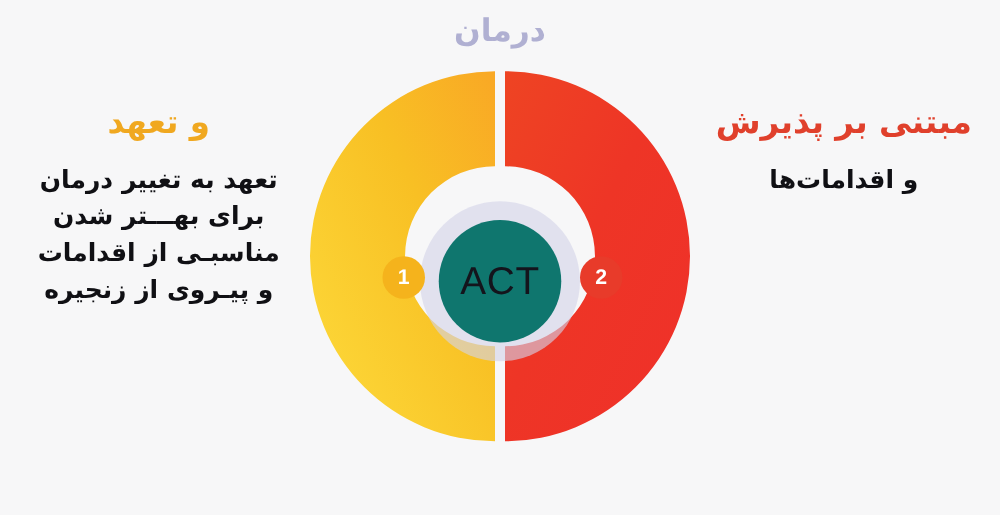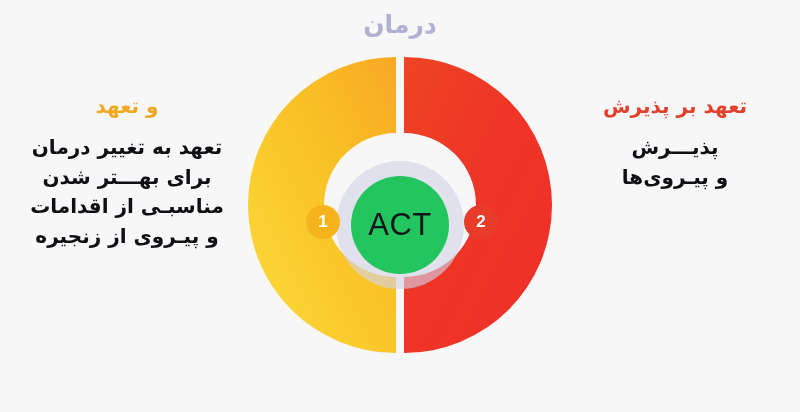--- a/index.html
+++ b/index.html
@@ -63,21 +63,21 @@
     background: #d3d4e9;
     opacity: 0.62;
   }
   .center-core {
     position: absolute;
     left: 351px;
     top: 176px;
     width: 98px;
     height: 98px;
     border-radius: 50%;
-    background: #22c55e;
+    background: #0f766e;
     display: flex;
     align-items: center;
     justify-content: center;
   }
   .center-label {
     font-family: "Liberation Sans", sans-serif;
     font-size: 31px;
     font-weight: 400;
     color: #14141c;
     letter-spacing: 0.5px;
@@ -120,24 +120,24 @@
     left: 12px;
     top: 82px;
     width: 230px;
   }
   .side-right {
     left: 560px;
     top: 82px;
     width: 230px;
   }
   .side-header {
-    font-size: 20px;
+    font-size: 26px;
     font-weight: 700;
     line-height: 1.25;
-    margin: 12px 0 14px 0;
+    margin: 0 0 14px 0;
     white-space: nowrap;
   }
   .side-left .side-header {
     color: #f0a820;
     text-align: center;
   }
   .side-right .side-header {
     color: #e0402c;
     text-align: center;
   }
@@ -208,20 +208,19 @@
     <div class="side-header">و تعهد</div>
     <div class="side-body">
       <div class="line">تعهد به تغییر درمان</div>
       <div class="line">برای بهـــتر شدن</div>
       <div class="line">مناسبـی از اقدامات</div>
       <div class="line">و پیـروی از زنجیره</div>
     </div>
   </div>
 
   <div class="side side-right">
-    <div class="side-header">تعهد بر پذیرش</div>
+    <div class="side-header">مبتنی بر پذیرش</div>
     <div class="side-body">
-      <div class="line">پذیـــرش</div>
-      <div class="line">و پیـروی‌ها</div>
+      <div class="line">و اقدامات‌ها</div>
     </div>
   </div>
 
 </div>
 
 </body></html>

